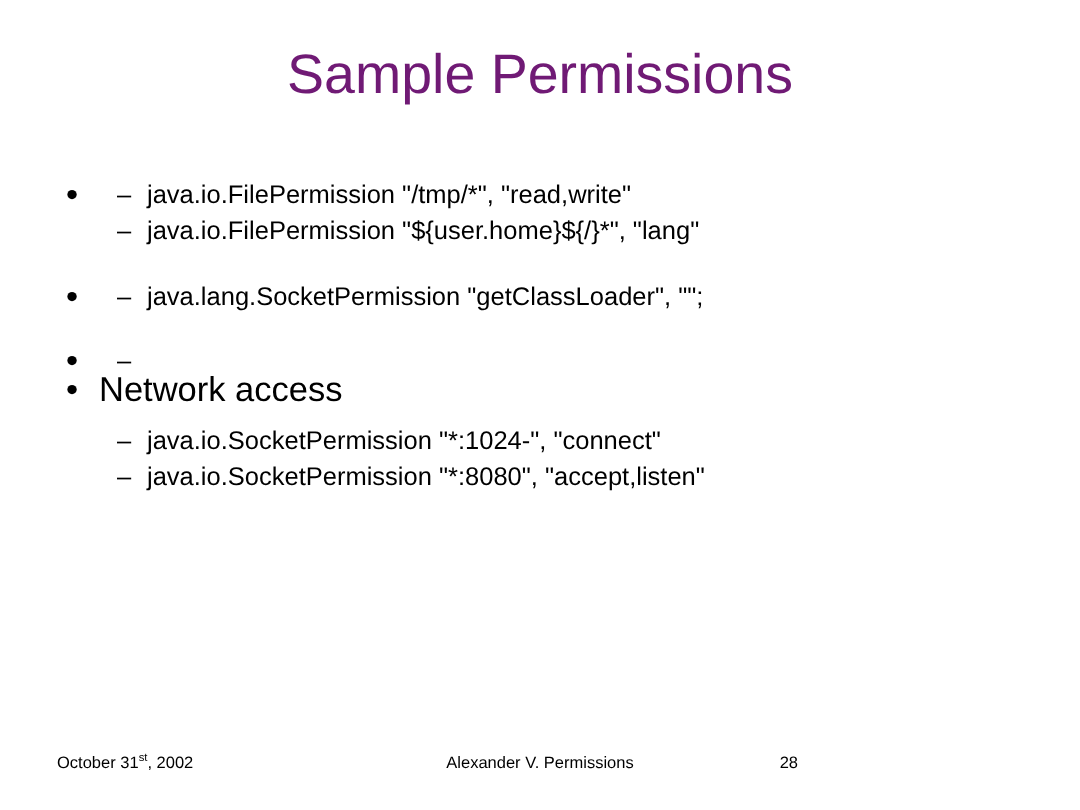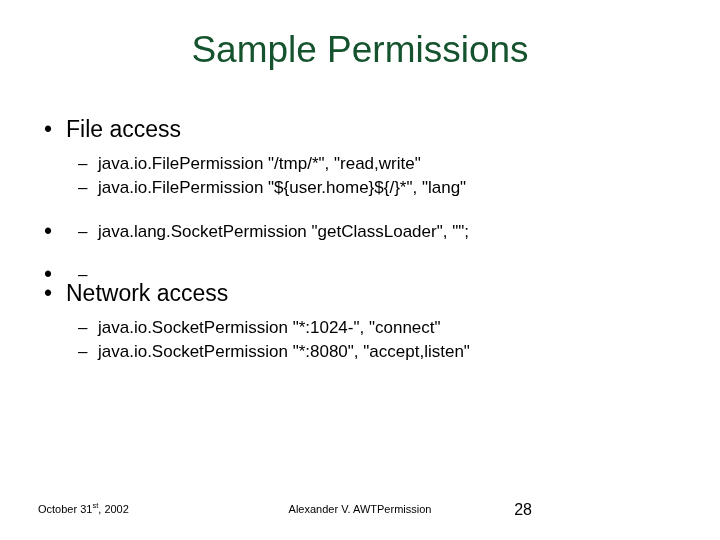--- a/index.html
+++ b/index.html
@@ -24,21 +24,21 @@
   .slide-title {
     position: absolute;
     left: 0;
     top: 28px;
     width: 720px;
     text-align: center;
     font-size: 37px;
     line-height: 44px;
     font-weight: normal;
     letter-spacing: 0px;
-    color: #14532d;
+    color: #701a75;
     white-space: nowrap;
   }
   .body-area {
     position: absolute;
     left: 0;
     top: 112px;
     width: 720px;
   }
   .section {
     margin: 0;
@@ -107,39 +107,38 @@
     text-align: center;
     font-size: 11px;
     line-height: 15px;
     color: #000000;
     white-space: nowrap;
   }
   .footer-page {
     position: absolute;
     right: 44px;
     top: 8px;
-    font-size: 16px;
+    font-size: 11px;
     line-height: 15px;
     color: #000000;
     white-space: nowrap;
   }
 </style>
 </head>
 <body>
 
 <div class="slide">
 
   <div class="slide-title">Sample Permissions</div>
 
   <div class="body-area">
 
     <div class="section">
       <div class="level1">
         <span class="bullet-dot">•</span>
-        <span>File access</span>
       </div>
       <div class="gap-small"></div>
       <div class="level2">
         <span class="bullet-dash">–</span>
         <span>java.io.FilePermission "/tmp/*", "read,write"</span>
       </div>
       <div class="level2">
         <span class="bullet-dash">–</span>
         <span>java.io.FilePermission "${user.home}${/}*", "lang"</span>
       </div>
@@ -185,17 +184,17 @@
       <div class="level2">
         <span class="bullet-dash">–</span>
         <span>java.io.SocketPermission "*:8080", "accept,listen"</span>
       </div>
     </div>
 
   </div>
 
   <div class="footer">
     <div class="footer-date"><span>October 31</span><sup>st</sup><span>, 2002</span></div>
-    <div class="footer-author">Alexander V. AWTPermission</div>
+    <div class="footer-author">Alexander V. Permissions</div>
     <div class="footer-page">28</div>
   </div>
 
 </div>
 
 </body></html>

